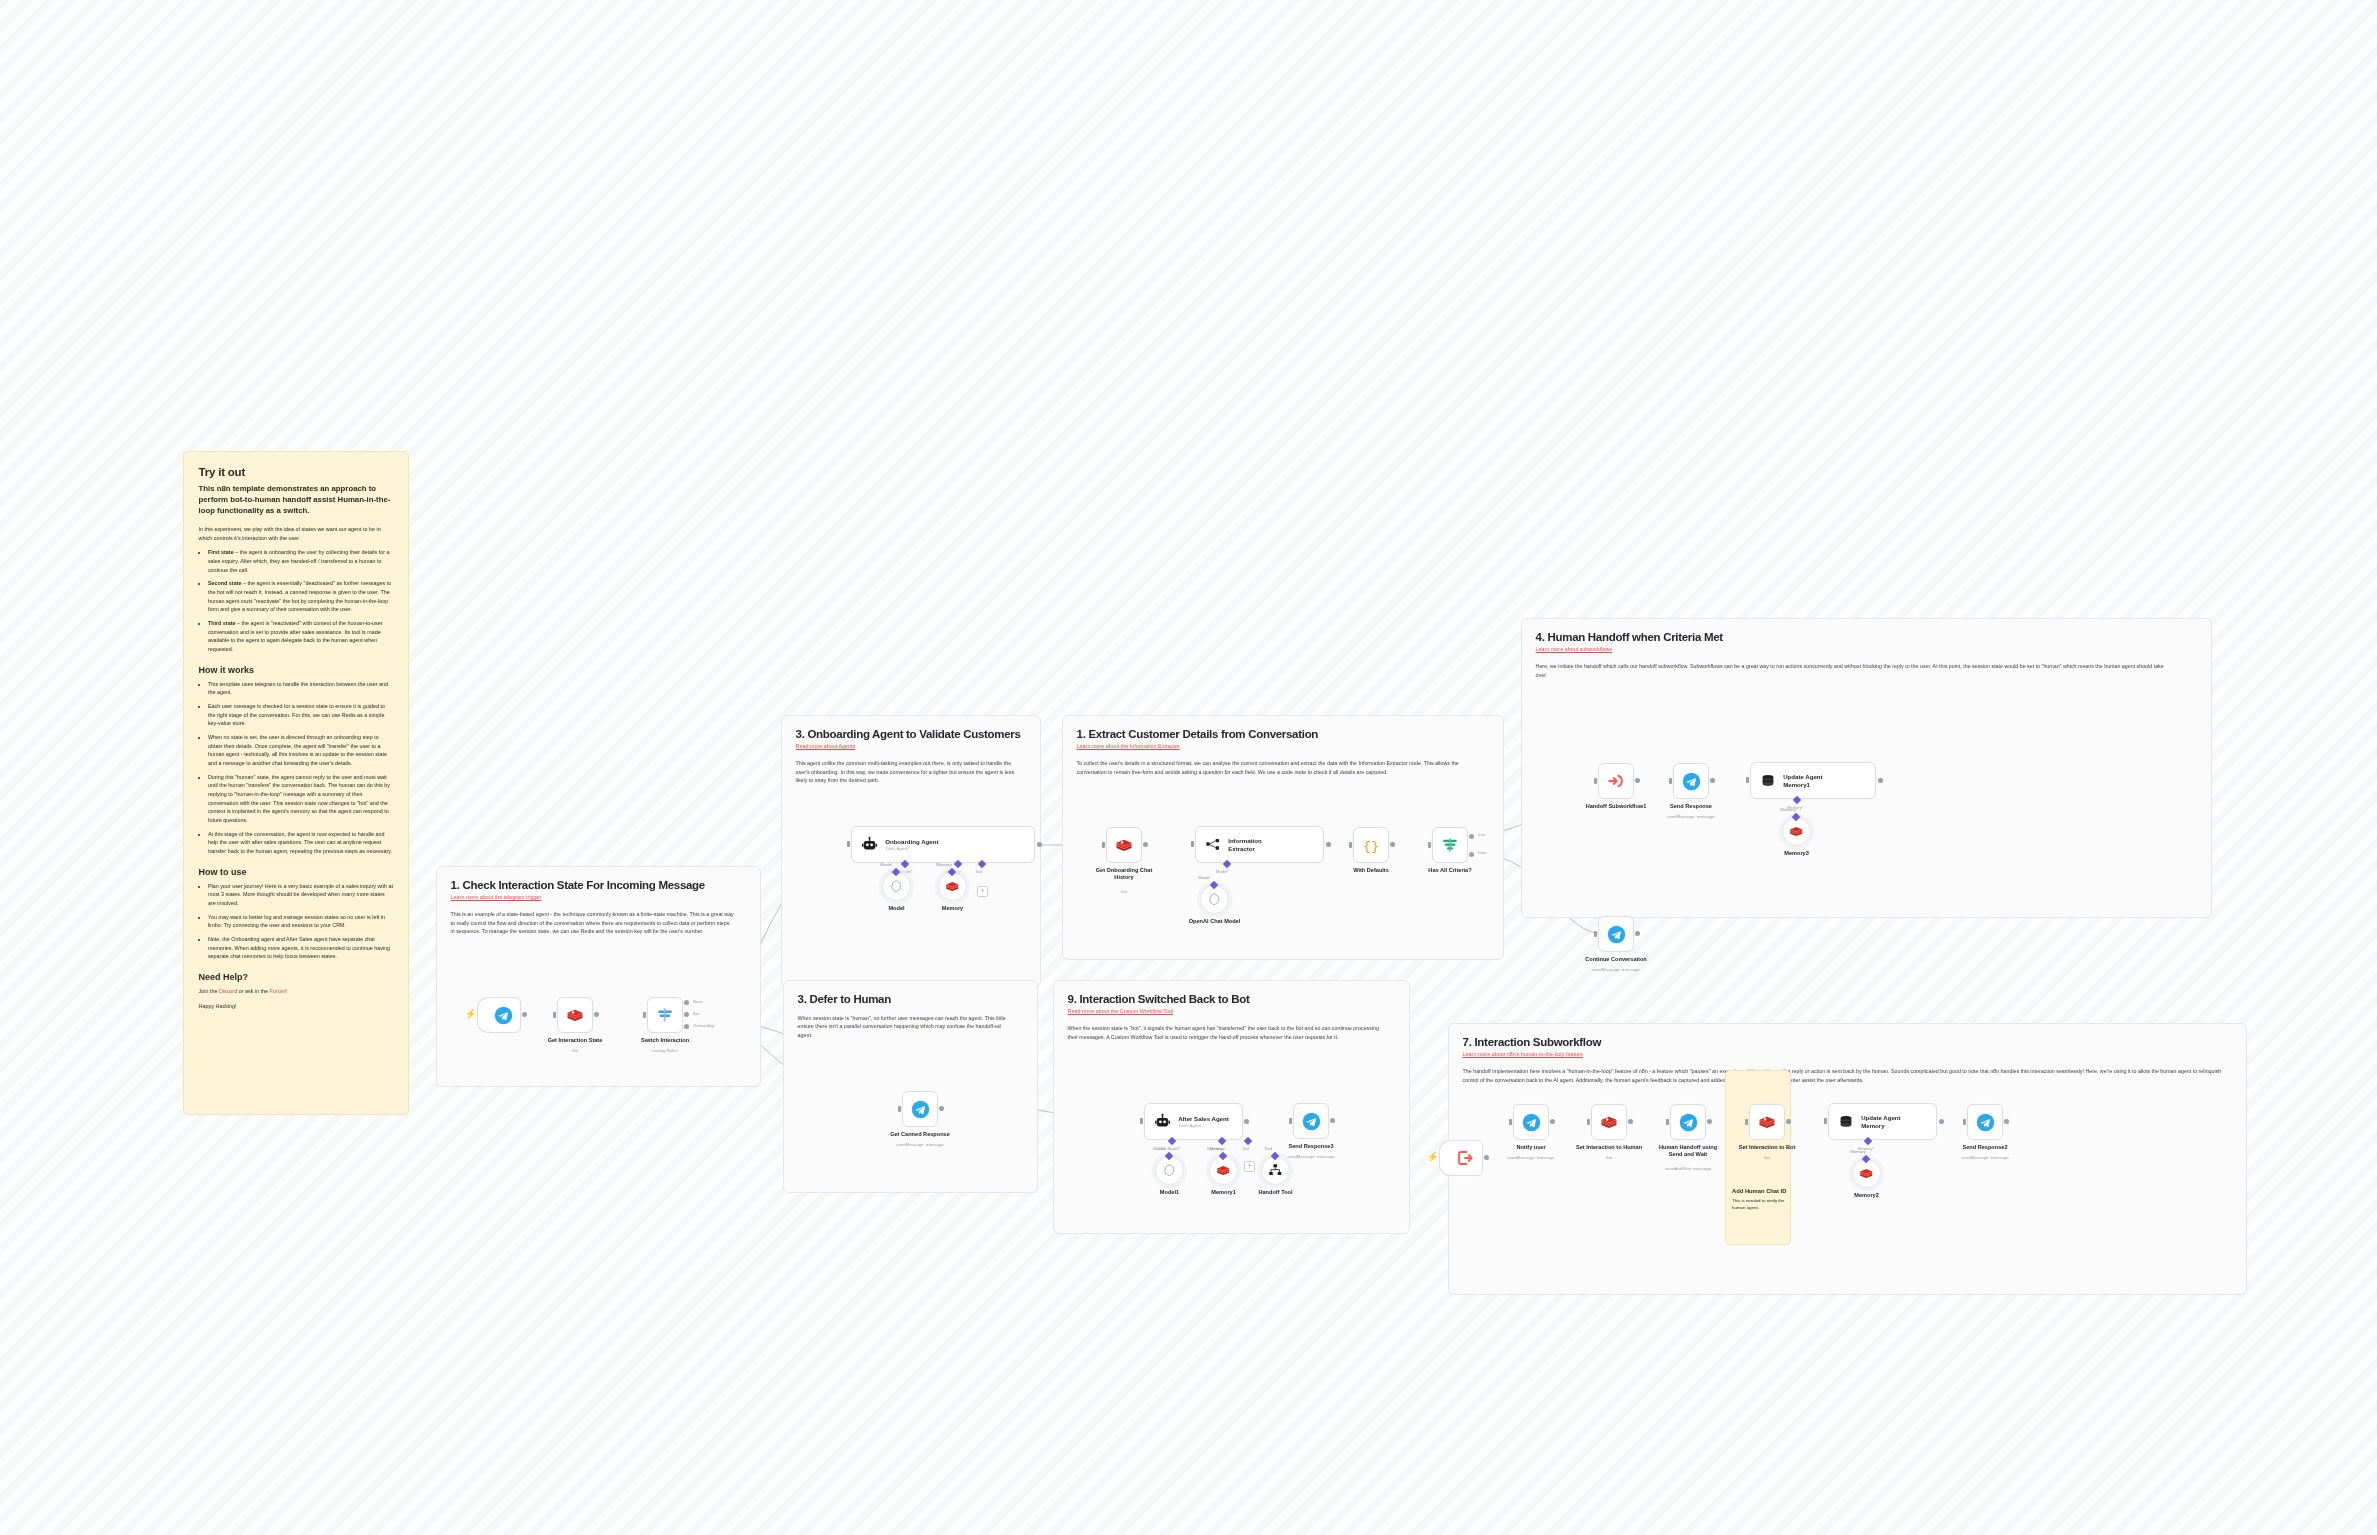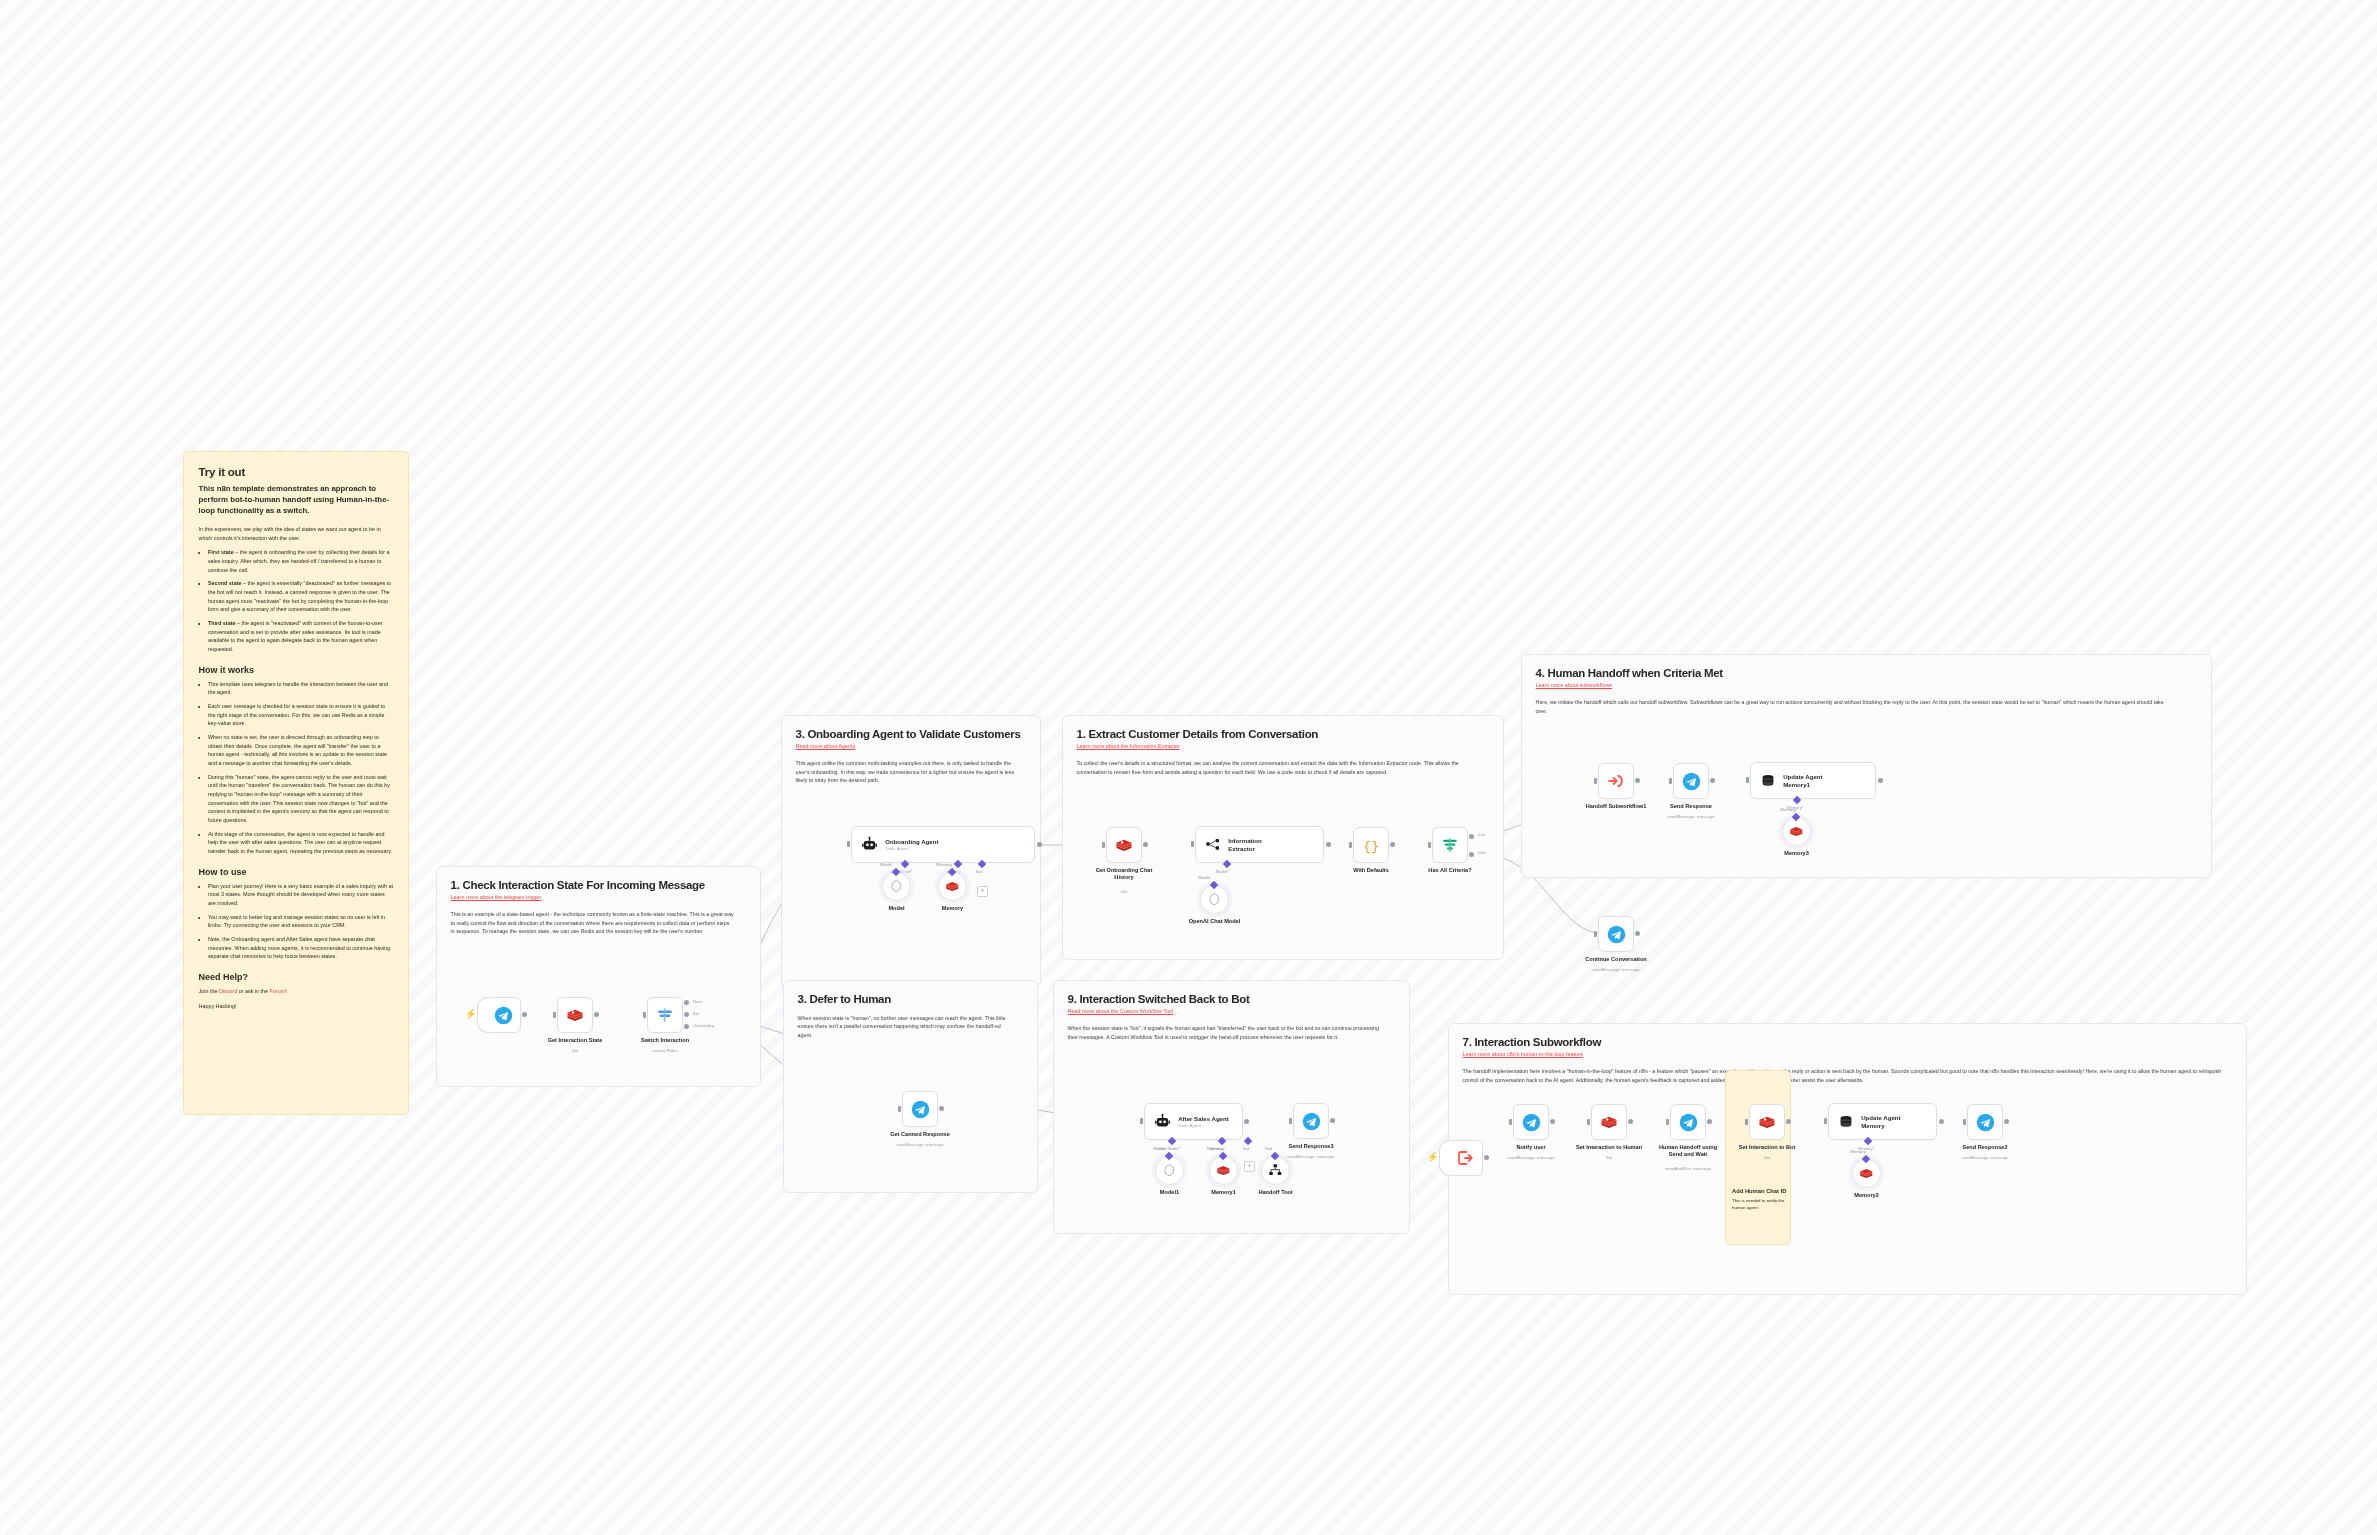--- a/index.html
+++ b/index.html
@@ -127,21 +127,21 @@
   <path d="M1742,1318 L1778,1318"></path>
   <path d="M1834,1318 L1870,1318"></path>
   <path d="M1926,1318 L1962,1318"></path>
   <path d="M2018,1318 L2055,1318"></path>
   <path d="M2111,1318 L2148,1318"></path>
   <path d="M2276,1318 L2312,1318"></path>
 </svg>
 
 <div class="sticky big" style="left:183px;top:451px;width:226px;height:664px;">
   <h2>Try it out</h2>
-  <div class="lead">This n8n template demonstrates an approach to perform bot-to-human handoff using Human-in-the-loop functionality as a switch.</div>
+  <div class="lead">This n8n template demonstrates an approach to perform bot-to-human handoff assist Human-in-the-loop functionality as a switch.</div>
   <p>In this experiment, we play with the idea of states we want our agent to be in which controls it's interaction with the user.</p>
   <ul>
     <li><b>First state</b> <span>– the agent is onboarding the user by collecting their details for a sales inquiry. After which, they are handed-off / transferred to a human to continue the call.</span></li>
     <li><b>Second state</b> <span>– the agent is essentially "deactivated" as further messages to the bot will not reach it. Instead, a canned response is given to the user. The human agent must "reactivate" the bot by completing the human-in-the-loop form and give a summary of their conversation with the user.</span></li>
     <li><b>Third state</b> <span>– the agent is "reactivated" with context of the human-to-user conversation and is set to provide after sales assistance. Its tool is made available to the agent to again delegate back to the human agent when requested.</span></li>
   </ul>
   <h3>How it works</h3>
   <ul>
     <li>This template uses telegram to handle the interaction between the user and the agent.</li>
     <li>Each user message is checked for a session state to ensure it is guided to the right stage of the conversation. For this, we can use Redis as a simple key-value store.</li>
@@ -339,21 +339,21 @@
     </svg>
   </div>
   <div class="indot" style="left:-4.3px;top:14.5px;"></div>
   <div class="dot" style="left:37px;top:6.8px;"></div>
   <div class="dot" style="left:37px;top:25px;"></div>
   <div class="porttag" style="left:46px;top:5.1px;">true</div>
   <div class="porttag" style="left:46px;top:23px;">false</div>
   <div class="nlabel">Has All Criteria?</div>
 </div>
 
-<div class="panel" style="left:1521px;top:654px;width:691px;height:224px;">
+<div class="panel" style="left:1521px;top:618px;width:691px;height:300px;">
   <div class="ttl">4. Human Handoff when Criteria Met</div>
   <a class="link" href="#">Learn more about subworkflows</a>
   <p class="body">Here, we initiate the handoff which calls our handoff subworkflow. Subworkflows can be a great way to run actions concurrently and without blocking the reply to the user. At this point, the session state would be set to "human" which means the human agent should take over.</p>
 </div>
 
 <div class="node" style="left:1598px;top:763px;">
   <div class="nbox sq">
     <svg class="ico" width="18" height="18" viewBox="0 0 24 24">
       <path d="M3 12h9M9 8l4 4-4 4" stroke="#ff5a4d" stroke-width="2.6" fill="none" stroke-linecap="round" stroke-linejoin="round"></path>
       <path d="M15 5a7.5 7.5 0 010 14" stroke="#ff5a4d" stroke-width="2.6" fill="none" stroke-linecap="round"></path>

